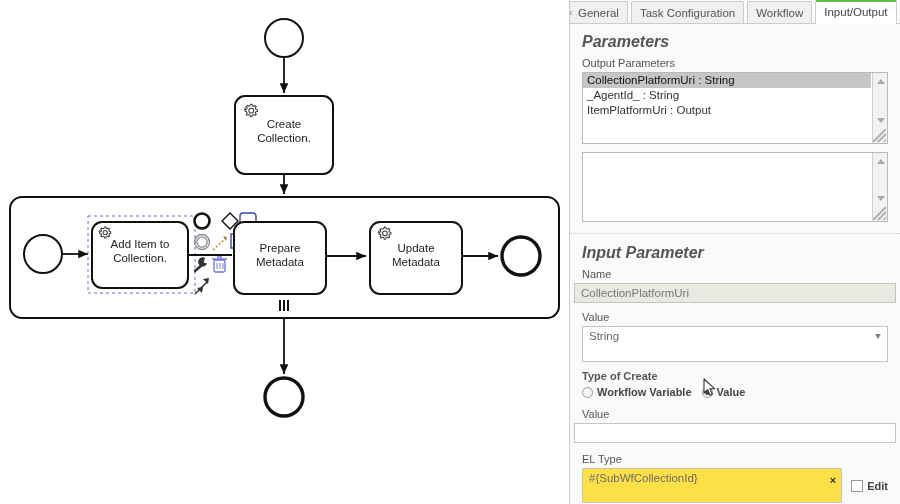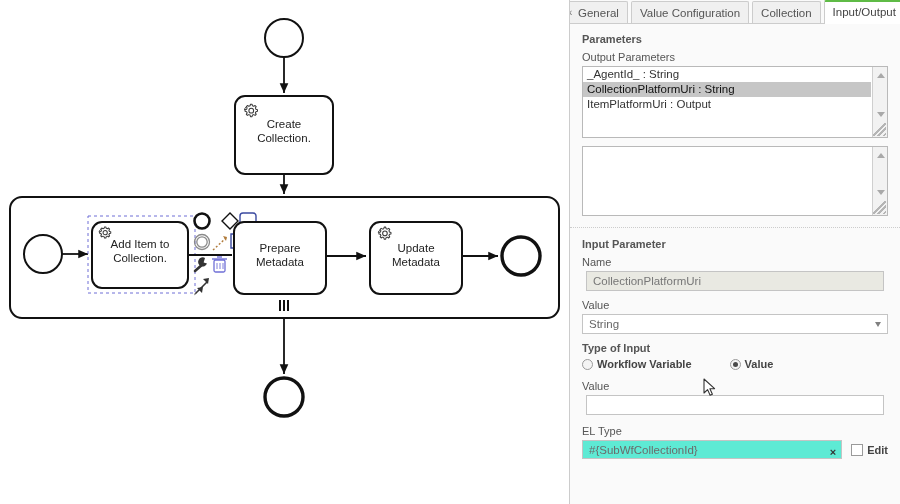--- a/index.html
+++ b/index.html
@@ -43,21 +43,21 @@
     margin-bottom:-1px;
   }
   .tab.clipped-left{ margin-left:-7px; padding-left:12px; }
   .tab.arrow{padding:0 4px;font-size:11px;color:#777;}
   .chev{font-size:10px;color:#777;position:absolute;left:3px;top:0;line-height:22px;}
 
   .panel-body{position:relative;height:480px;}
 
   
   .section-title{
-    font-size:11px;font-weight:bold;color:#555;
+    font-size:16px;font-weight:bold;font-style:italic;color:#555;
     padding:9px 0 6px 12px;
   }
   .field-label{font-size:11px;color:#555;padding:0 0 3px 12px;}
   .field-label.bold{font-weight:bold;}
 
   
   .listbox-wrap{margin:0 12px;position:relative;}
   .listbox{
     background:#ffffff;border:1px solid #b9b9b9;
     height:72px;box-sizing:border-box;position:relative;overflow:hidden;
@@ -92,51 +92,51 @@
   }
 
   
   .divider{
     margin:11px 0 0 0;height:1px;
     border-top:1px dotted #cccccc;
   }
 
   
   .inp{
-    margin:0 16px;height:20px;box-sizing:border-box;
+    margin:0 4px;height:20px;box-sizing:border-box;
     border:1px solid #c4c4c4;background:#ffffff;
     font-size:11.5px;color:#666;line-height:18px;padding:0 6px;
   }
   .inp.readonly{background:#e9e9e2;color:#777;}
   .select{
-    margin:0 12px;height:20px;box-sizing:border-box;
+    margin:0 12px;height:36px;box-sizing:border-box;
     border:1px solid #c4c4c4;background:#ffffff;
     font-size:11.5px;color:#666;line-height:18px;padding:0 6px;
     position:relative;
   }
   .select .caret{
     position:absolute;right:6px;top:7px;
     width:0;height:0;border-left:3.5px solid transparent;border-right:3.5px solid transparent;
     border-top:5px solid #808080;
   }
   .el-row{margin:0 12px;display:flex;align-items:center;}
   .el-input{
-    flex:1;height:19px;box-sizing:border-box;
-    border:1px solid #c4c4c4;background:#5eead4;color:#6b6b6b;
+    flex:1;height:35px;box-sizing:border-box;
+    border:1px solid #c4c4c4;background:#fde047;color:#6b6b6b;
     font-size:11.5px;line-height:18px;padding:0 18px 0 6px;position:relative;
   }
   .clear-x{
     position:absolute;right:5px;top:2px;font-size:11px;font-weight:bold;color:#333;cursor:pointer;
   }
   .edit-box{display:flex;align-items:center;margin-left:9px;}
   .cbox{width:10px;height:10px;border:1px solid #9a9a9a;background:#fff;display:inline-block;}
   .edit-lbl{font-size:11px;font-weight:bold;color:#444;margin-left:4px;}
 
   
-  .radio-row{display:flex;align-items:center;margin:1px 0 0 12px;gap:28px;}
+  .radio-row{display:flex;align-items:center;margin:1px 0 0 12px;}
   .radio-opt{display:flex;align-items:center;margin-right:10px;}
   .radio{
     width:11px;height:11px;border-radius:50%;
     border:1px solid #9a9a9a;background:#f4f4f4;
     display:inline-block;position:relative;box-sizing:border-box;
   }
   .radio.on::after{
     content:"";position:absolute;left:2px;top:2px;width:5px;height:5px;
     border-radius:50%;background:#4a4a4a;
   }
@@ -312,44 +312,44 @@
   </div>
 
   <div id="panel">
 
     <div class="tabstrip">
       <div class="tab clipped-left">
         <span class="chev">‹</span>
         <span>General</span>
       </div>
       <div class="tab">
-        <span>Value Configuration</span>
+        <span>Task Configuration</span>
       </div>
       <div class="tab">
-        <span>Collection</span>
+        <span>Workflow</span>
       </div>
       <div class="tab active">
         <span>Input/Output</span>
       </div>
       <div class="tab arrow">
         
         
       </div>
     </div>
 
     <div class="panel-body">
 
       <div class="section-title">Parameters</div>
 
       <div class="field-label">Output Parameters</div>
 
       <div class="listbox-wrap">
         <div class="listbox">
+          <div class="list-item selected">CollectionPlatformUri : String</div>
           <div class="list-item">_AgentId_ : String</div>
-          <div class="list-item selected">CollectionPlatformUri : String</div>
           <div class="list-item">ItemPlatformUri : Output</div>
           <div class="vscroll">
             <div class="arrow-up">
                 <div class="tri up"></div>
               </div>
             <div class="arrow-down">
                 <div class="tri down"></div>
               </div>
           </div>
           <div class="grip"></div>
@@ -383,21 +383,21 @@
       <div class="spacer8"></div>
 
       <div class="field-label">Value</div>
       <div class="select">
         <span>String</span>
         <span class="caret"></span>
       </div>
 
       <div class="spacer8"></div>
 
-      <div class="field-label bold">Type of Input</div>
+      <div class="field-label bold">Type of Create</div>
       <div class="radio-row">
         <div class="radio-opt">
           <span class="radio"></span>
           <span class="radio-lbl">Workflow Variable</span>
         </div>
         <div class="radio-opt">
           <span class="radio on"></span>
           <span class="radio-lbl">Value</span>
         </div>
       </div>

